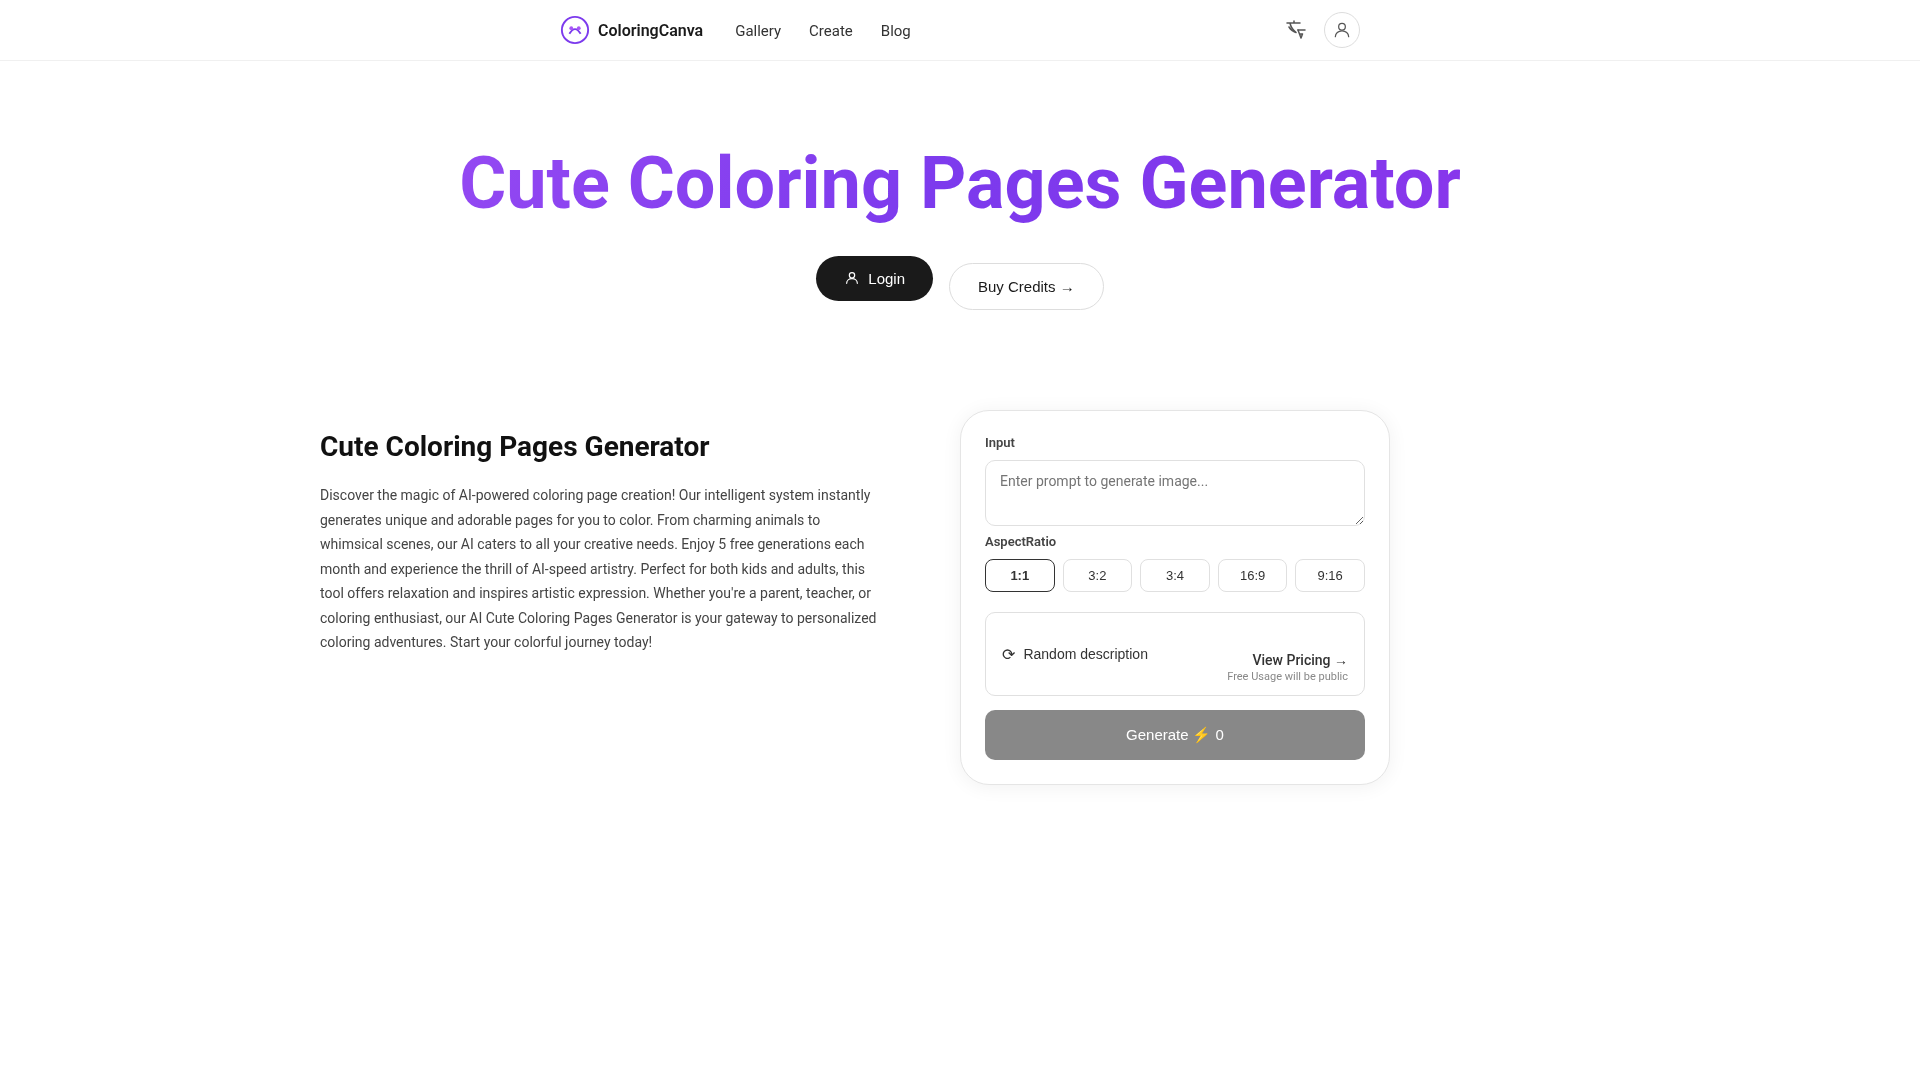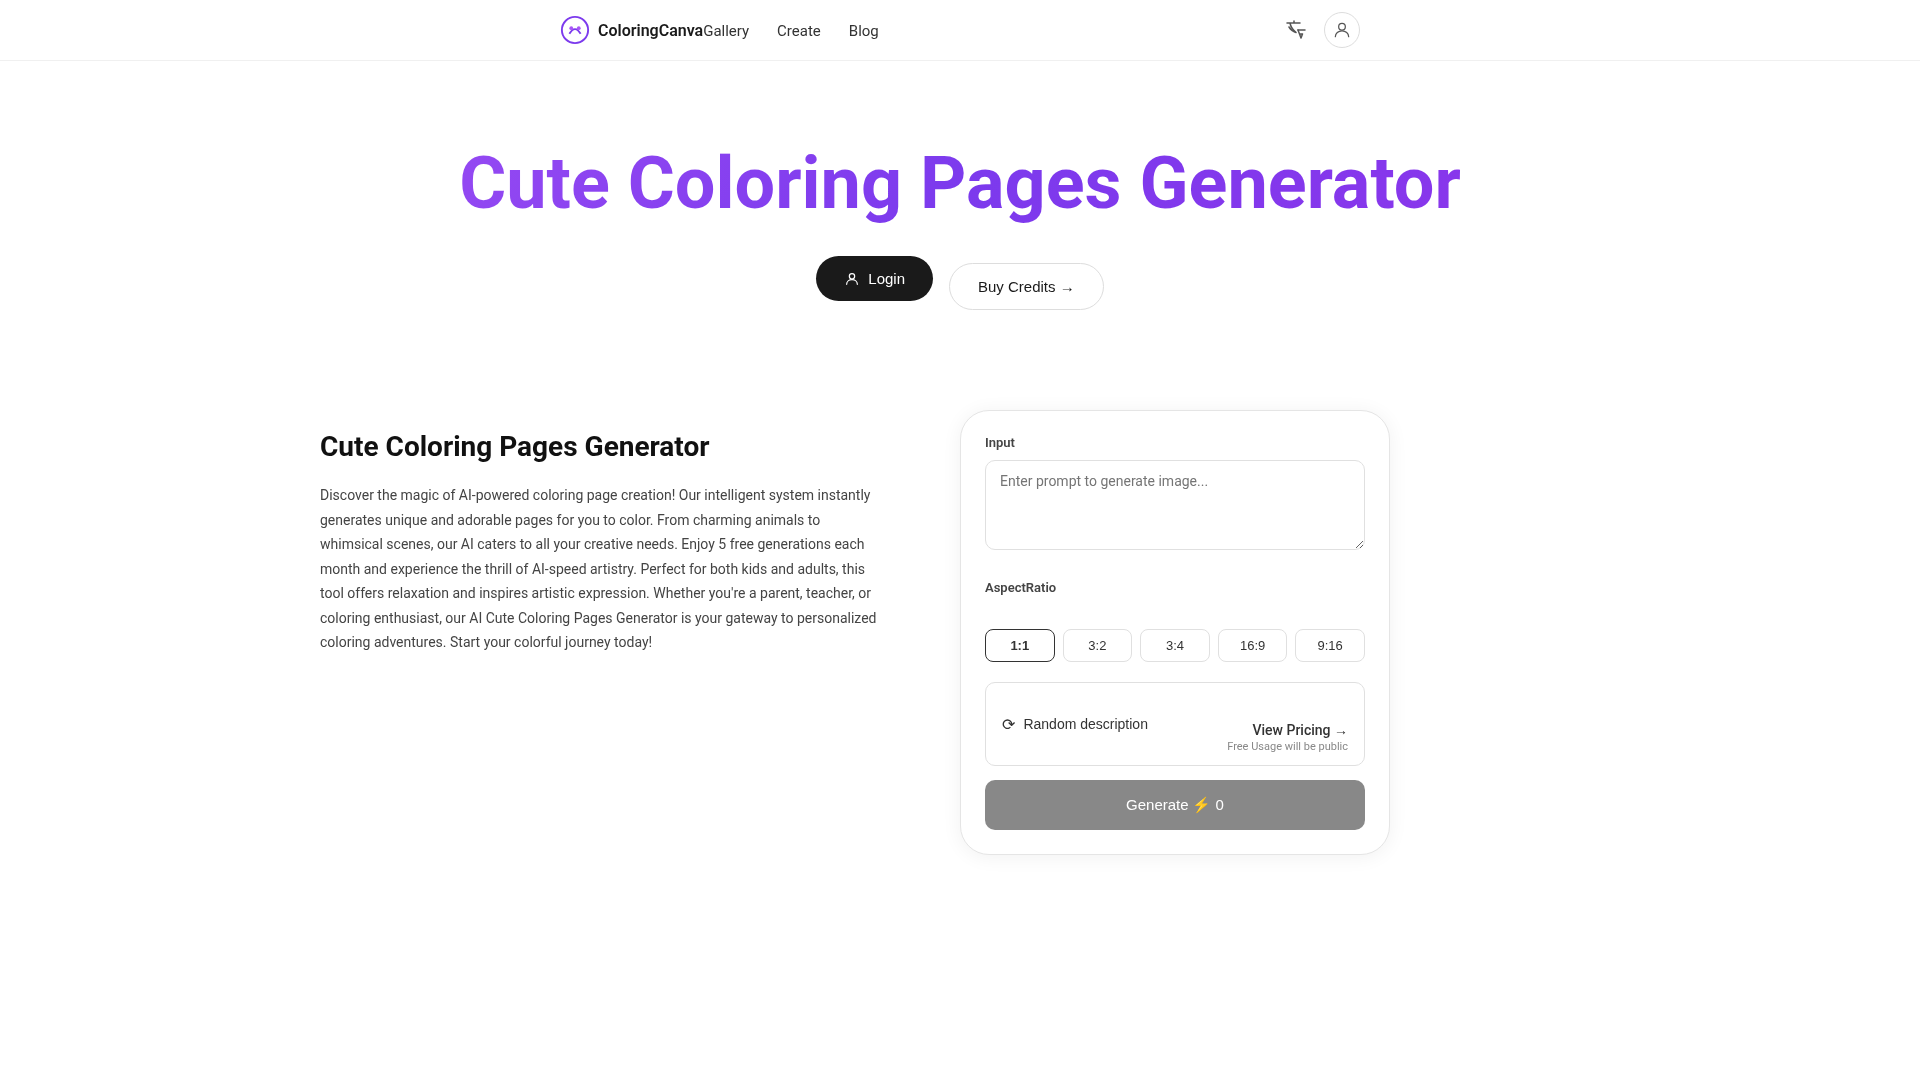--- a/index.html
+++ b/index.html
@@ -23,20 +23,21 @@
       padding: 12px 560px;
       border-bottom: 1px solid #f0f0f0;
       position: sticky;
       top: 0;
       background: #fff;
       z-index: 100;
     }
     .nav-left {
       display: flex;
       align-items: center;
+      gap: 32px;
     }
     .logo {
       display: flex;
       align-items: center;
       gap: 8px;
       text-decoration: none;
       color: #1a1a1a;
       font-weight: 600;
       font-size: 16px;
     }
@@ -108,21 +109,21 @@
     }
     .btn-login {
       background: #1a1a1a;
       color: #fff;
       border: none;
       border-radius: 50px;
       padding: 14px 28px;
       font-size: 15px;
       cursor: pointer;
       display: flex;
-      align-items: flex-end;
+      align-items: flex-start;
       gap: 8px;
       font-weight: 500;
     }
     .btn-credits {
       background: #fff;
       color: #1a1a1a;
       border: 1.5px solid #ddd;
       border-radius: 50px;
       padding: 14px 28px;
       font-size: 15px;
@@ -170,30 +171,30 @@
       box-shadow: 0 2px 20px rgba(0,0,0,0.06);
     }
     .panel-label {
       font-size: 13px;
       font-weight: 600;
       color: #444;
       margin-bottom: 10px;
     }
     .prompt-textarea {
       width: 100%;
-      height: 90px;
+      height: 66px;
       border: 1px solid #e0e0e0;
       border-radius: 10px;
       padding: 12px 14px;
       font-size: 14px;
       color: #999;
       resize: vertical;
       font-family: inherit;
       outline: none;
-      margin-bottom: 26px;
+      margin-bottom: 4px;
     }
 
     .aspect-label {
       font-size: 13px;
       font-weight: 600;
       color: #444;
       margin-bottom: 10px;
     }
     .aspect-ratio-group {
       display: flex;
@@ -204,21 +205,20 @@
       flex: 1;
       padding: 8px 0;
       border: 1.5px solid #e0e0e0;
       border-radius: 8px;
       background: #fff;
       font-size: 13px;
       cursor: pointer;
       font-weight: 500;
       color: #333;
       text-align: center;
-      margin-top: 24px;
     }
     .aspect-btn.active {
       background: #fff;
       border-color: #333;
       font-weight: 700;
     }
 
     .random-row {
       display: flex;
       align-items: center;

